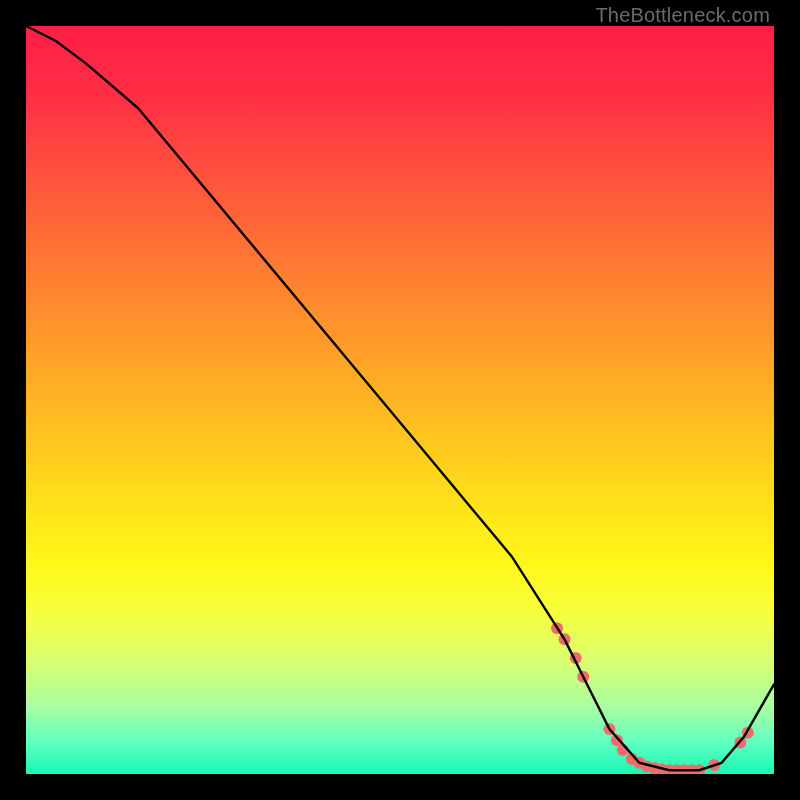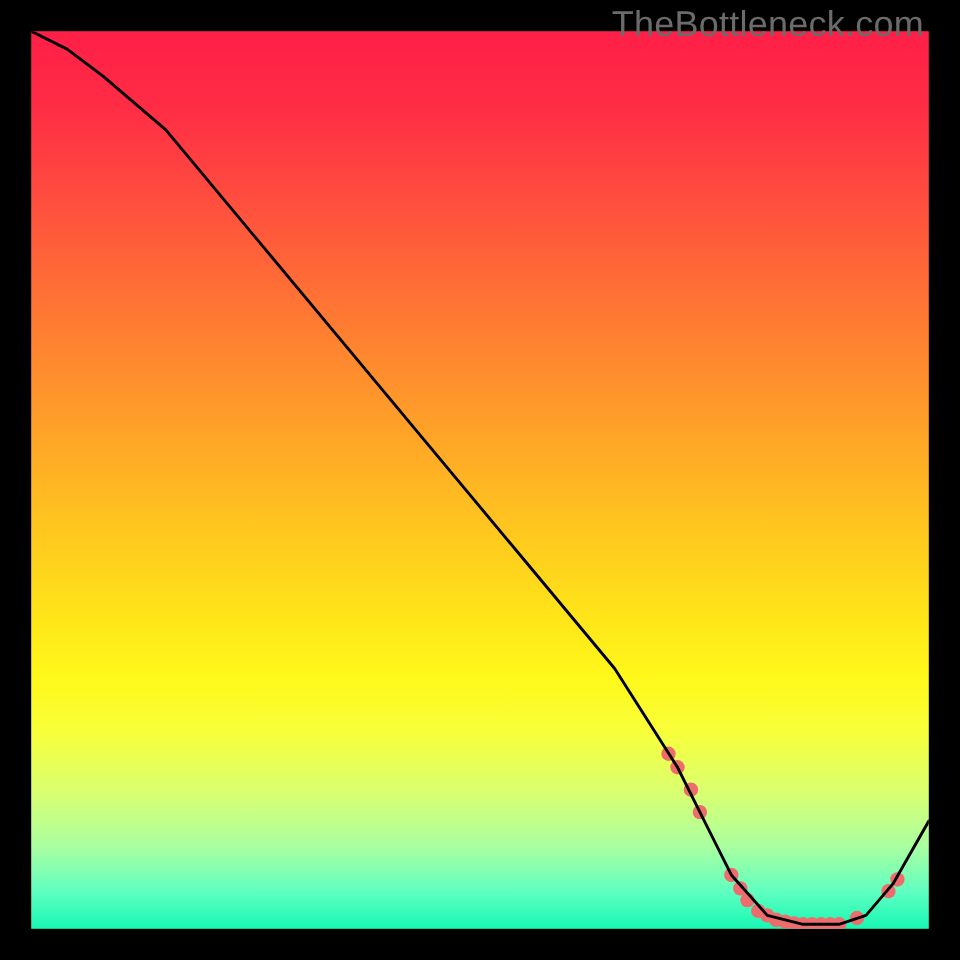--- a/index.html
+++ b/index.html
@@ -39,21 +39,21 @@
       #5dffc1 96%,
       #17f7b3 100%
     );
   }
   .watermark {
     position: absolute;
     top: 4px;
     right: 30px;
     color: #6b6b6b;
     font-family: Arial, Helvetica, sans-serif;
-    font-size: 30px;
+    font-size: 20px;
     letter-spacing: 0.2px;
   }
   svg.curve {
     position: absolute;
     left: 0;
     top: 0;
     width: 748px;
     height: 748px;
   }
 </style>

